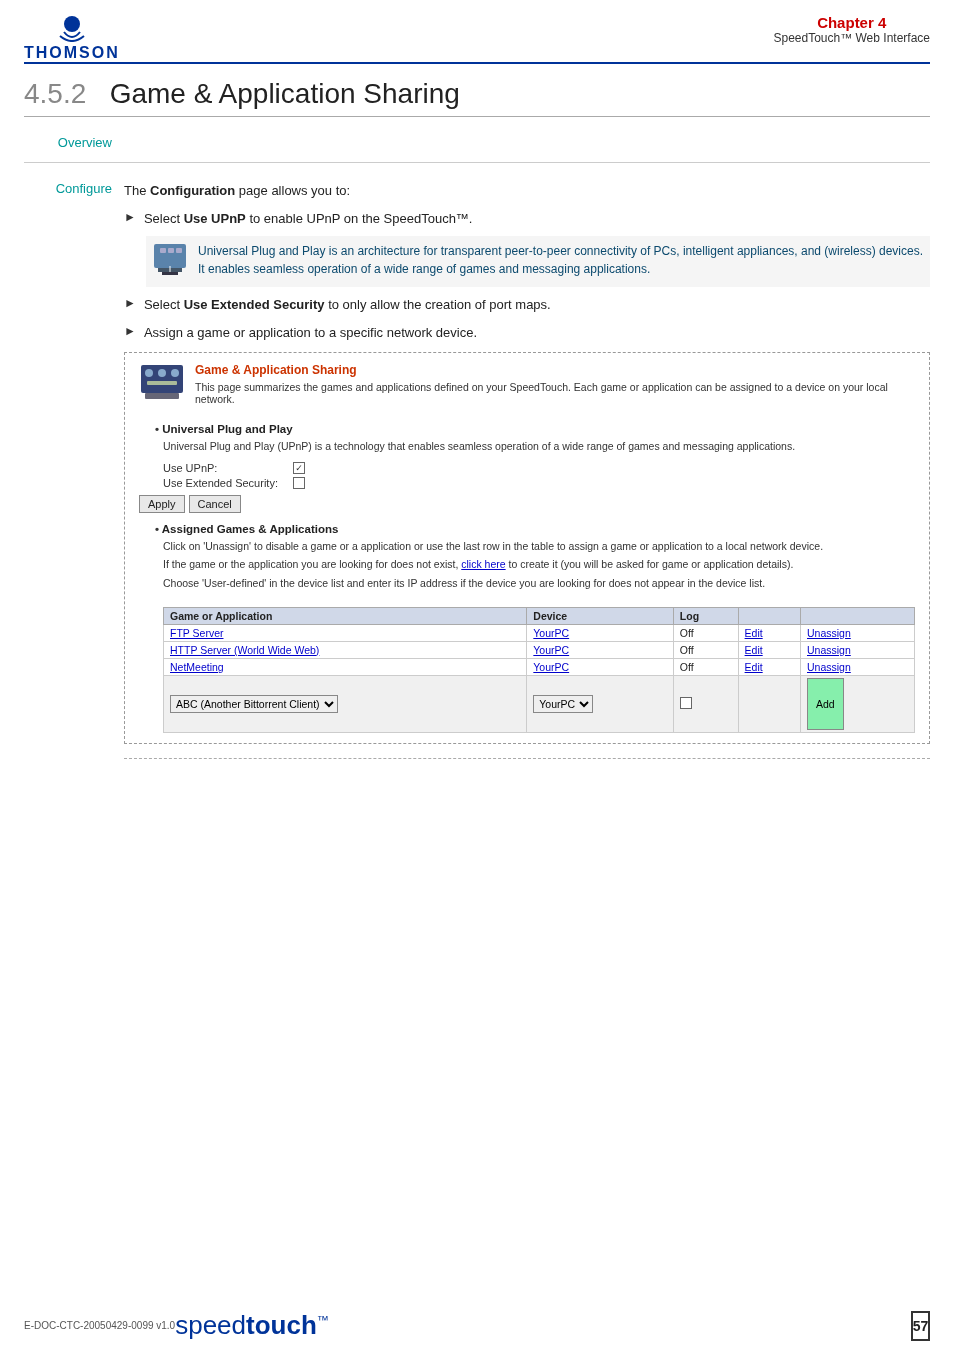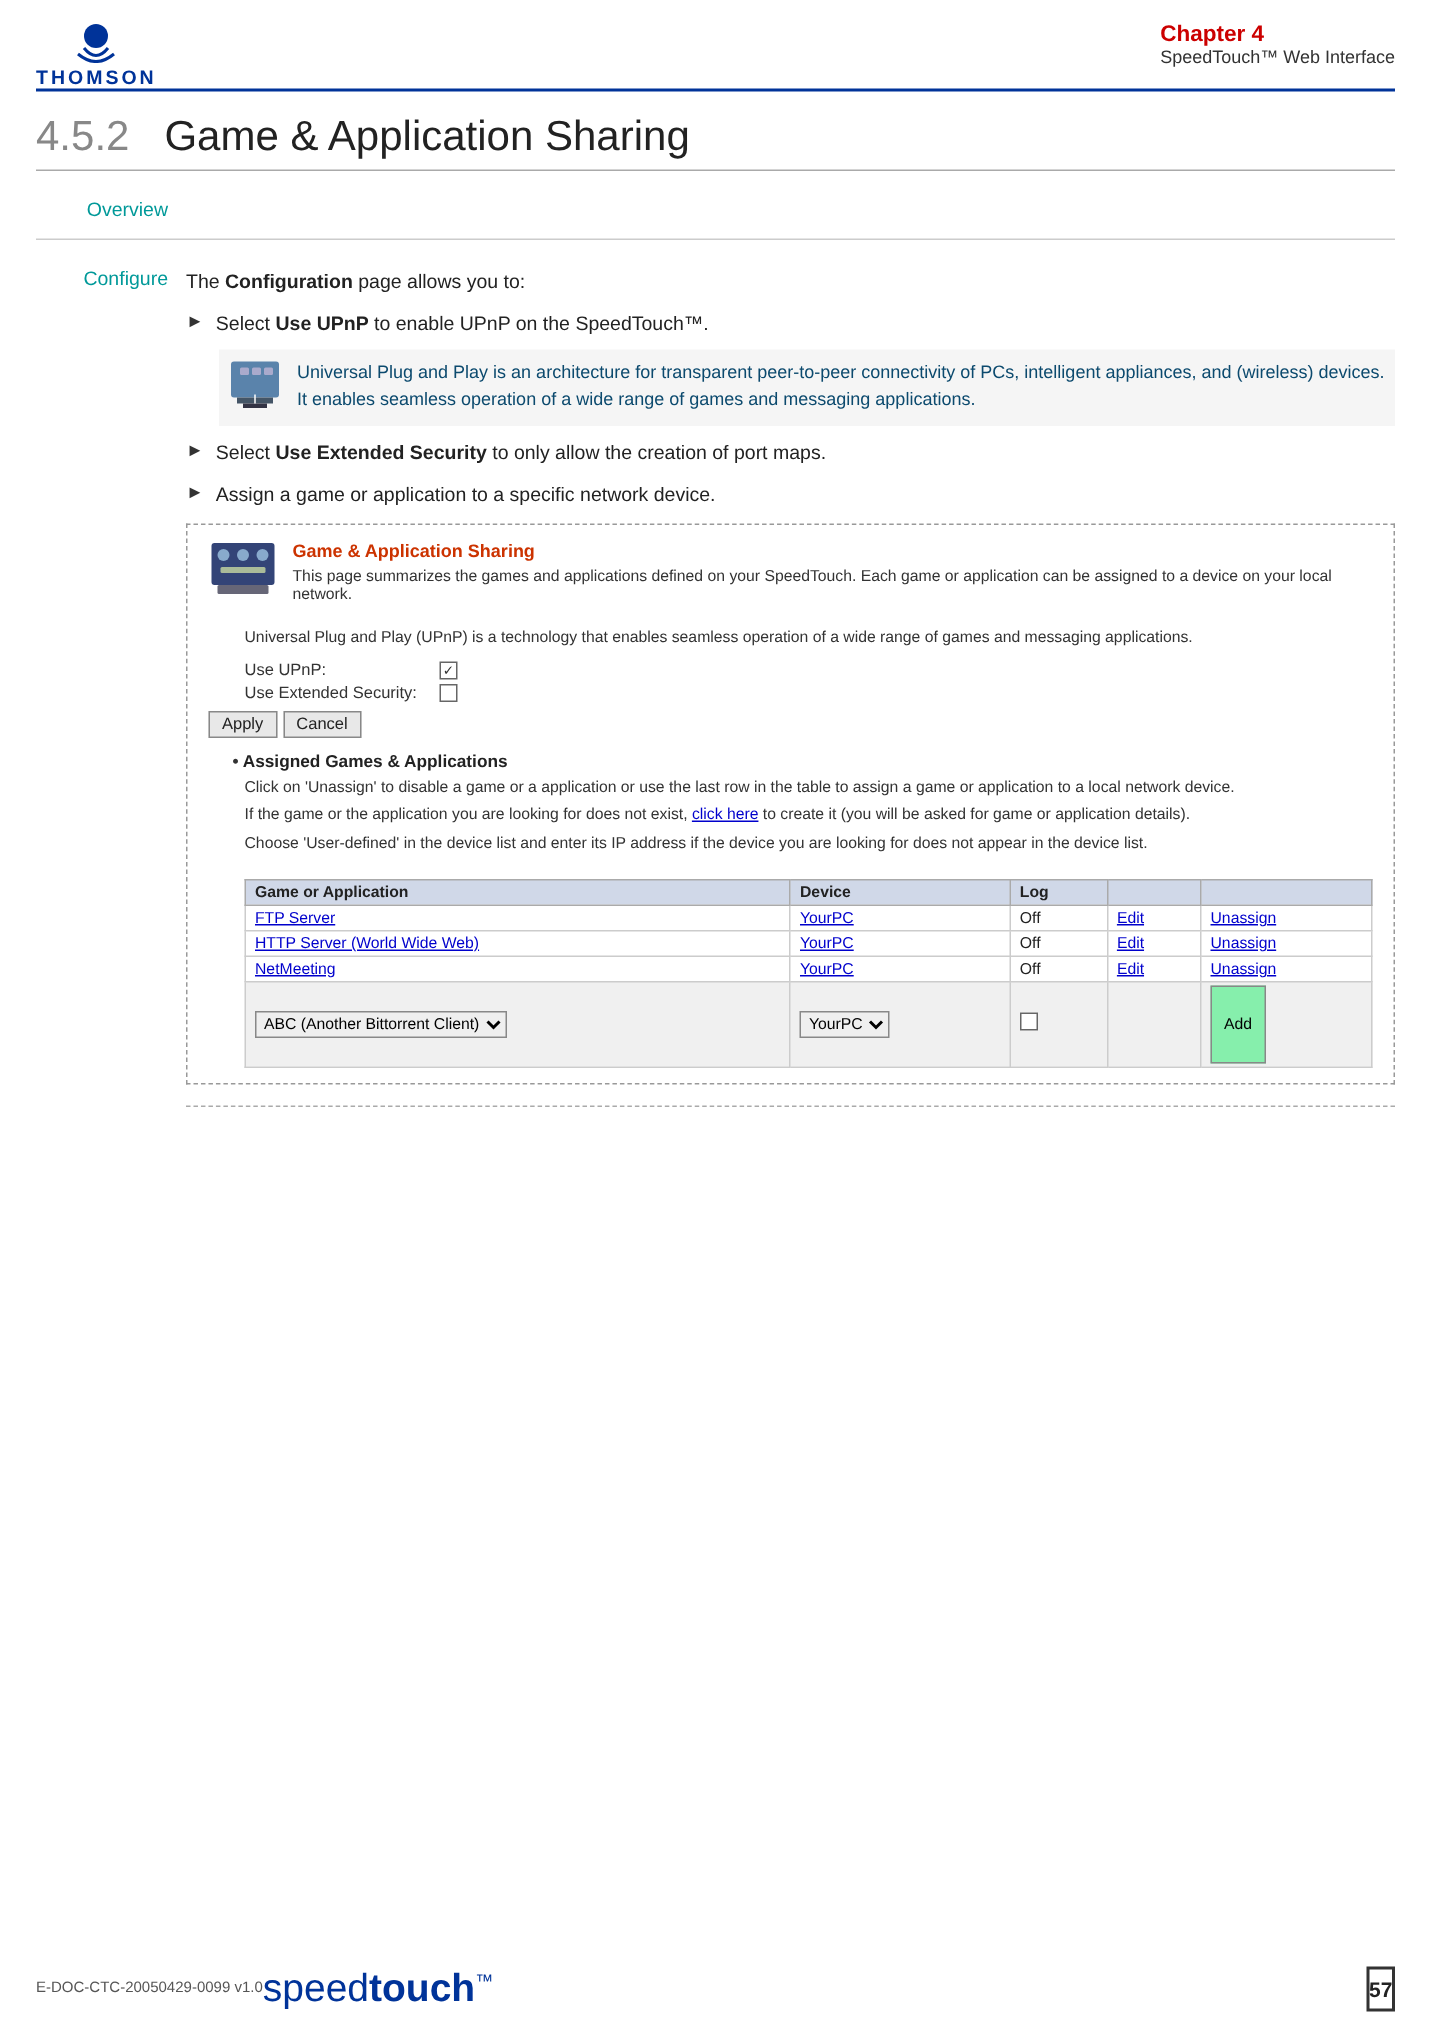--- a/index.html
+++ b/index.html
@@ -23,28 +23,28 @@
     .thomson-logo {
       display: flex;
       flex-direction: column;
       align-items: center;
     }
     .thomson-logo .logo-icon {
       width: 36px;
       height: 28px;
     }
     .thomson-logo .logo-text {
-      font-size: 13px;
+      font-size: 16px;
       font-weight: bold;
       color: #003399;
       letter-spacing: 2px;
       margin-top: 2px;
     }
     .chapter-info {
-      text-align: left;
+      text-align: center;
     }
     .chapter-info .chapter-label {
       color: #cc0000;
       font-size: 15px;
       font-weight: bold;
     }
     .chapter-info .chapter-sub {
       font-size: 12px;
       color: #333;
     }
@@ -400,20 +400,21 @@
               <circle cx="36" cy="10" r="4" fill="#88aacc"></circle>
               <rect x="8" y="18" width="30" height="4" fill="#aabb99" rx="1"></rect>
             </svg>
           </div>
           <div>
             <div class="screenshot-title">Game &amp; Application Sharing</div>
             <div class="screenshot-desc">This page summarizes the games and applications defined on your SpeedTouch. Each game or application can be assigned to a device on your local network.</div>
           </div>
         </div>
 
+        <div class="inner-section-title">Universal Plug and Play</div>
         <div class="inner-desc">Universal Plug and Play (UPnP) is a technology that enables seamless operation of a wide range of games and messaging applications.</div>
 
         <div class="inner-form-row">
           <span class="inner-form-label">Use UPnP:</span>
           <div class="inner-checkbox checked"></div>
         </div>
         <div class="inner-form-row">
           <span class="inner-form-label">Use Extended Security:</span>
           <div class="inner-checkbox"></div>
         </div>

